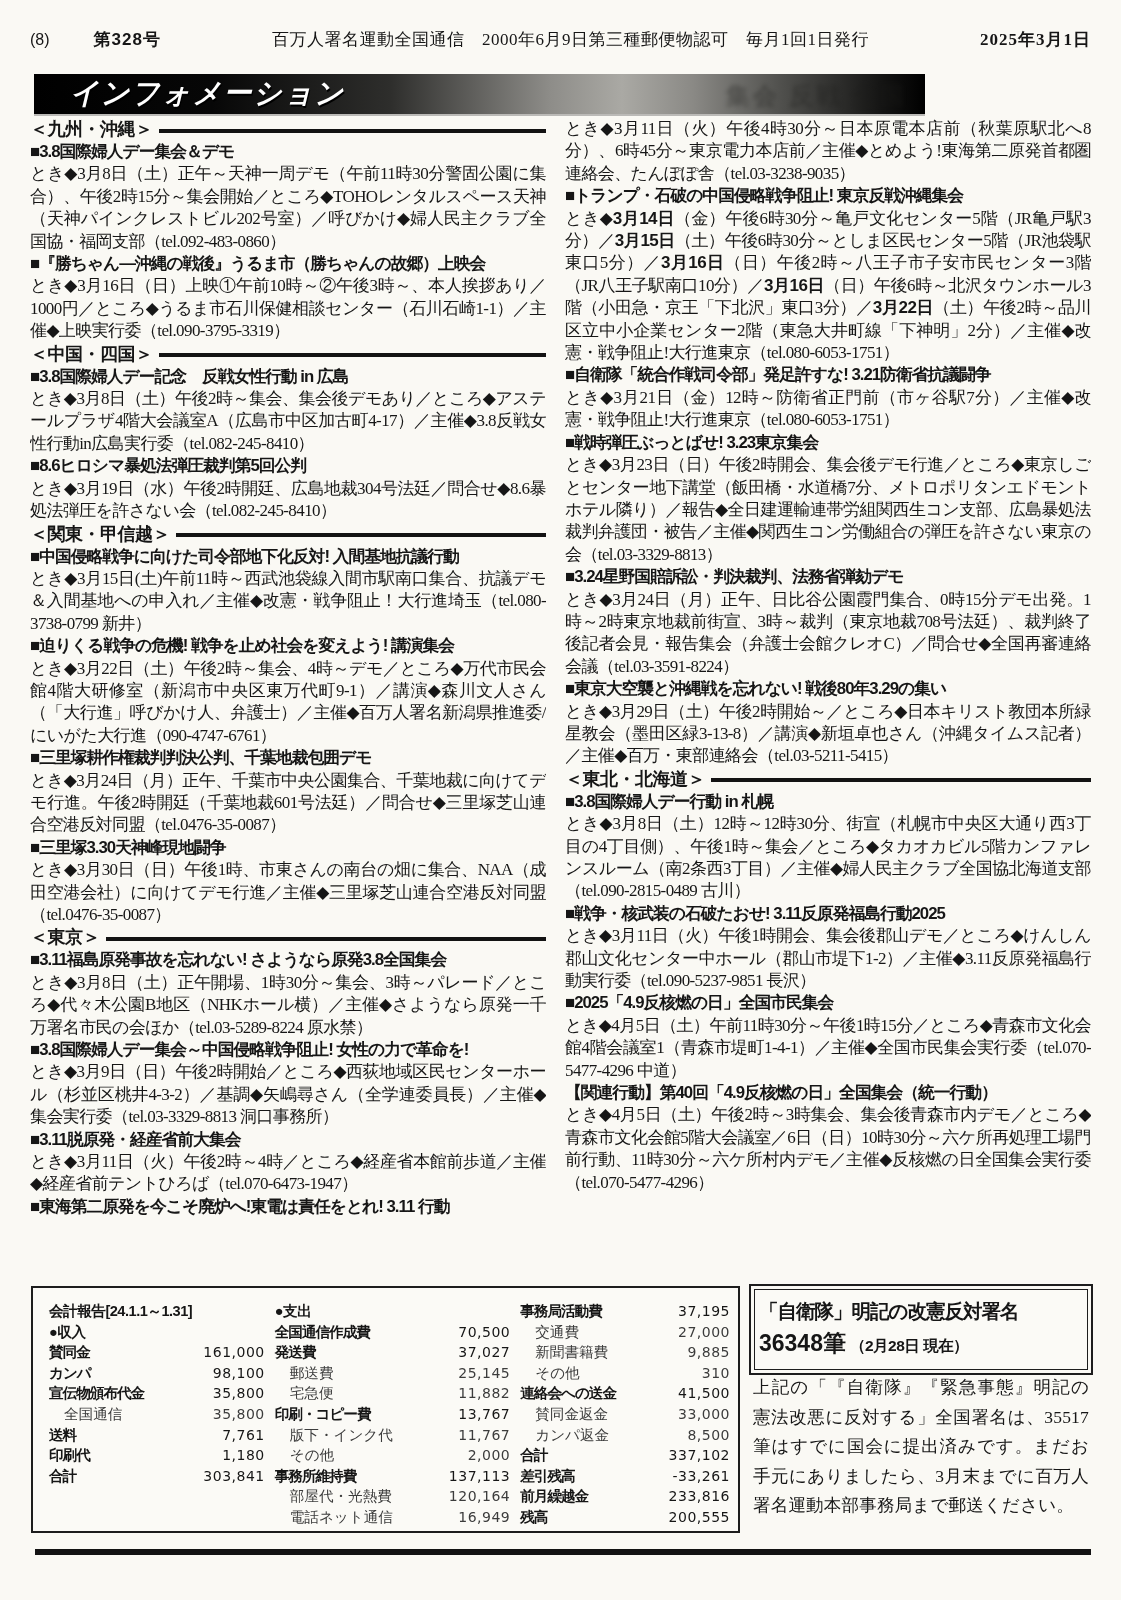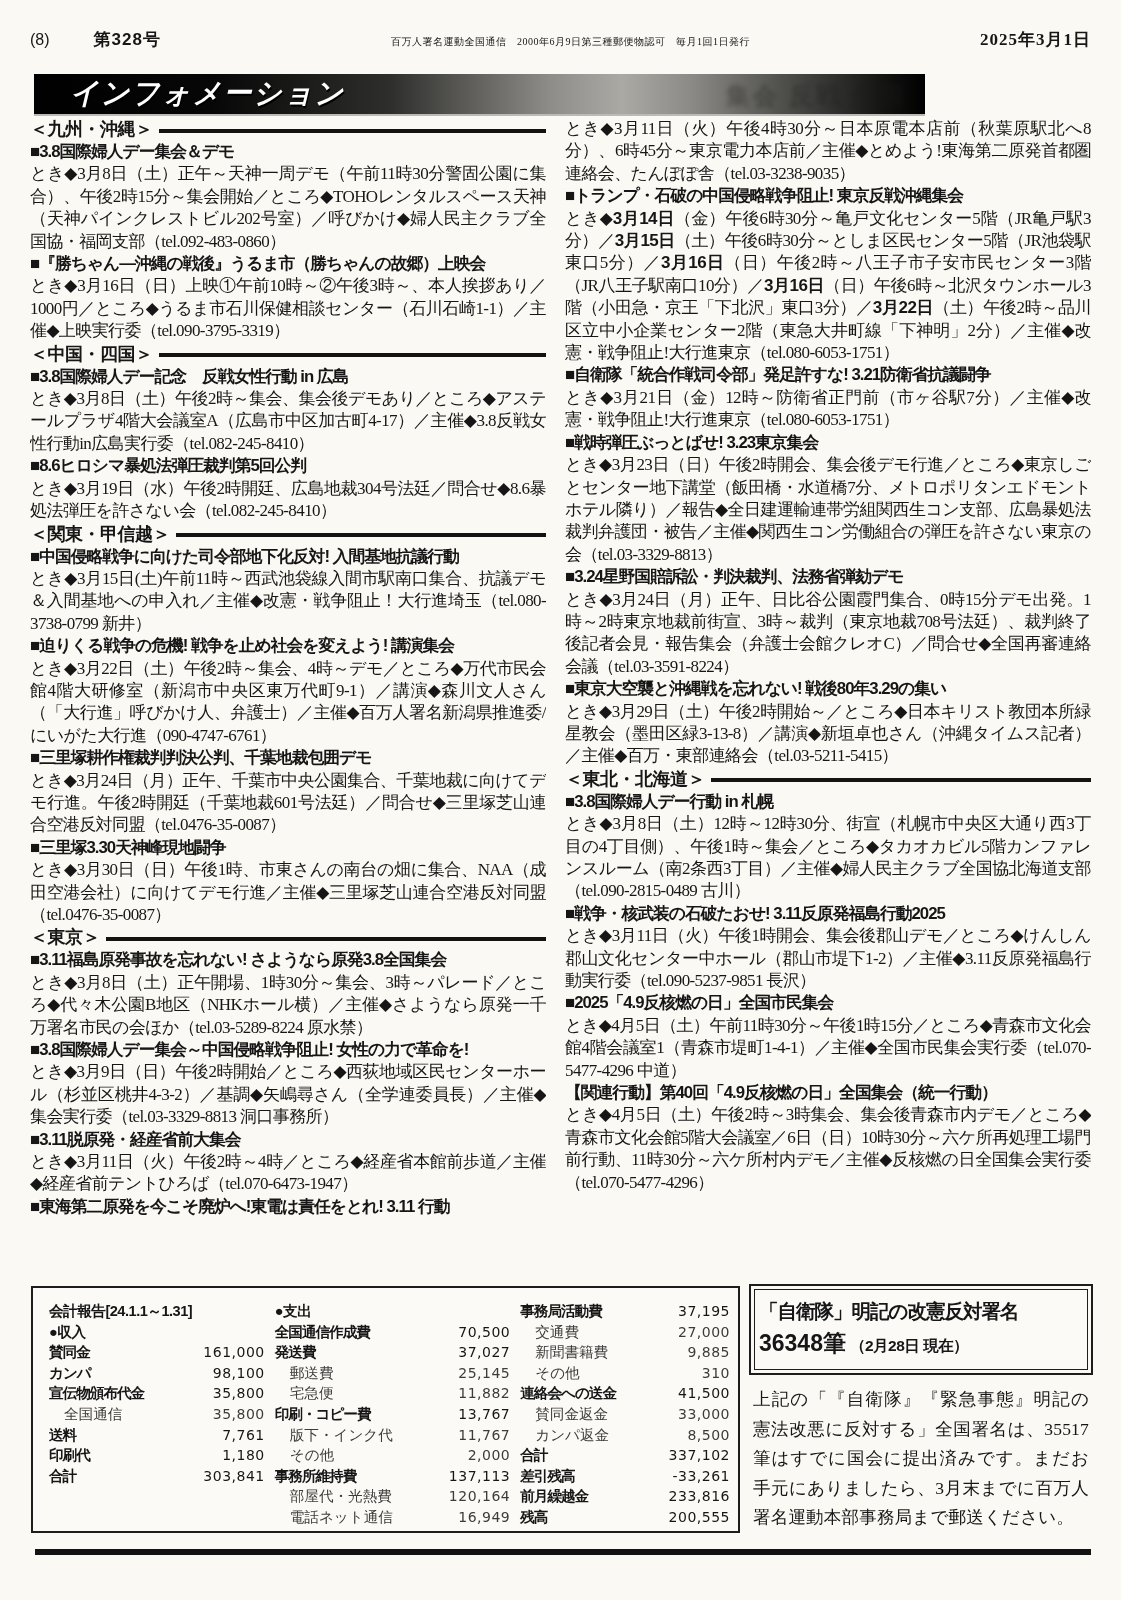--- a/index.html
+++ b/index.html
@@ -9,21 +9,21 @@
     font-family:"Liberation Serif","DejaVu Serif",serif;
   }
   
   .masthead{
     position:absolute;top:28px;left:30px;width:1061px;
     display:flex;align-items:baseline;
     font-size:16px;white-space:nowrap;
   }
   .mh-page{font-family:"Liberation Sans",sans-serif;font-size:16px;}
   .mh-issue{font-family:"Liberation Sans",sans-serif;font-weight:700;font-size:17px;margin-left:44px;letter-spacing:1px;}
-  .mh-center{flex:1;text-align:center;font-size:10px;letter-spacing:.5px;}
+  .mh-center{flex:1;text-align:center;font-size:17px;letter-spacing:.5px;}
   .mh-date{font-size:17px;font-weight:600;letter-spacing:1px;}
   
   .banner{
     position:absolute;top:74px;left:34px;width:891px;height:40px;
     background:linear-gradient(90deg,#000 0%,#070707 20%,#2e2e2c 40%,#8e8d89 58%,#aaa9a4 66%,#8a8985 74%,#4f4f4c 84%,#151514 95%,#000 100%);
     display:flex;align-items:center;
     box-shadow:0 2px 0 rgba(0,0,0,.25);
   }
   .banner-title{
     color:#fff;font-family:"Liberation Sans","DejaVu Sans",sans-serif;
@@ -73,21 +73,21 @@
     border:1px solid #1d1d1d;outline:2px solid #1d1d1d;outline-offset:3px;
     margin:3px;padding:8px 4px 10px;text-align:left;background:#fbfaf6;
   }
   .sign-title{font-family:"Liberation Sans","DejaVu Sans",sans-serif;font-weight:700;
     font-size:19.5px;letter-spacing:-1px;line-height:26px;}
   .sign-countline{margin-top:4px;white-space:nowrap;}
   .sign-count{font-family:"Liberation Sans","DejaVu Sans",sans-serif;font-weight:700;
     font-size:23px;letter-spacing:0;}
   .sign-note{font-family:"Liberation Sans",sans-serif;font-size:15.5px;font-weight:600;letter-spacing:-0.5px;}
   .sign-para{
-    margin-top:15px;font-size:17.5px;line-height:29.5px;letter-spacing:.2px;
+    margin-top:3px;font-size:17.5px;line-height:29.5px;letter-spacing:.2px;
     text-align:justify;padding:0 2px;
   }
   
   .bottom-rule{position:absolute;left:35px;top:1549px;width:1056px;height:6px;background:#131313;}
 </style>
 </head>
 <body>
 
 <div class="masthead">
   <span class="mh-page">(8)</span>

